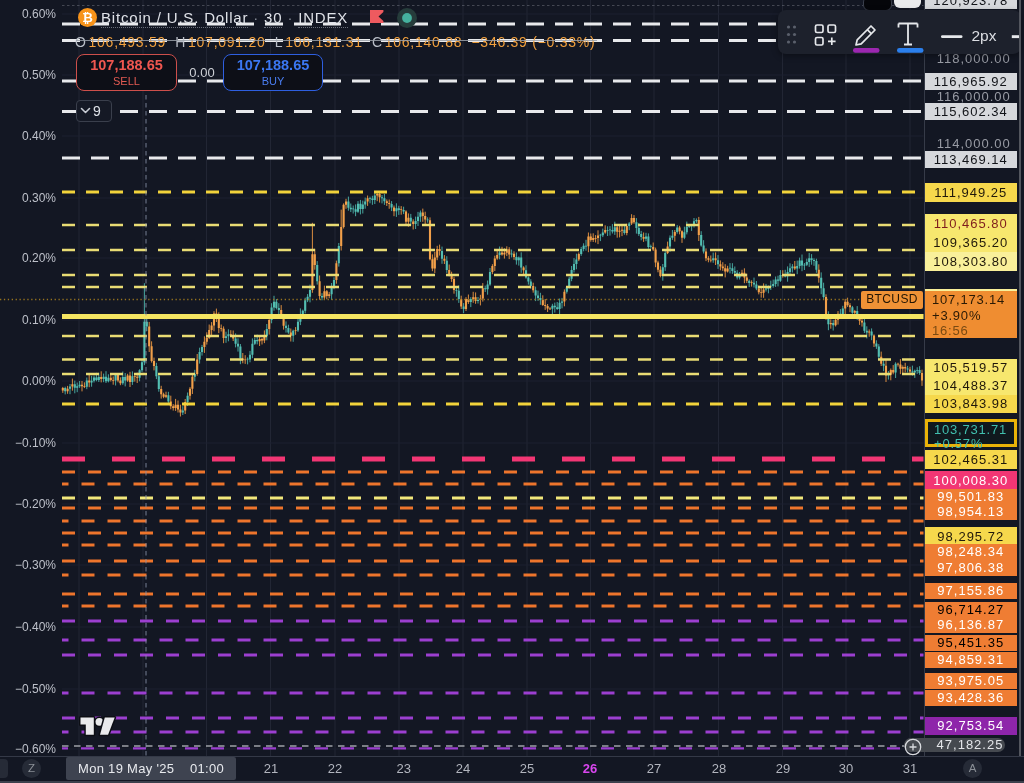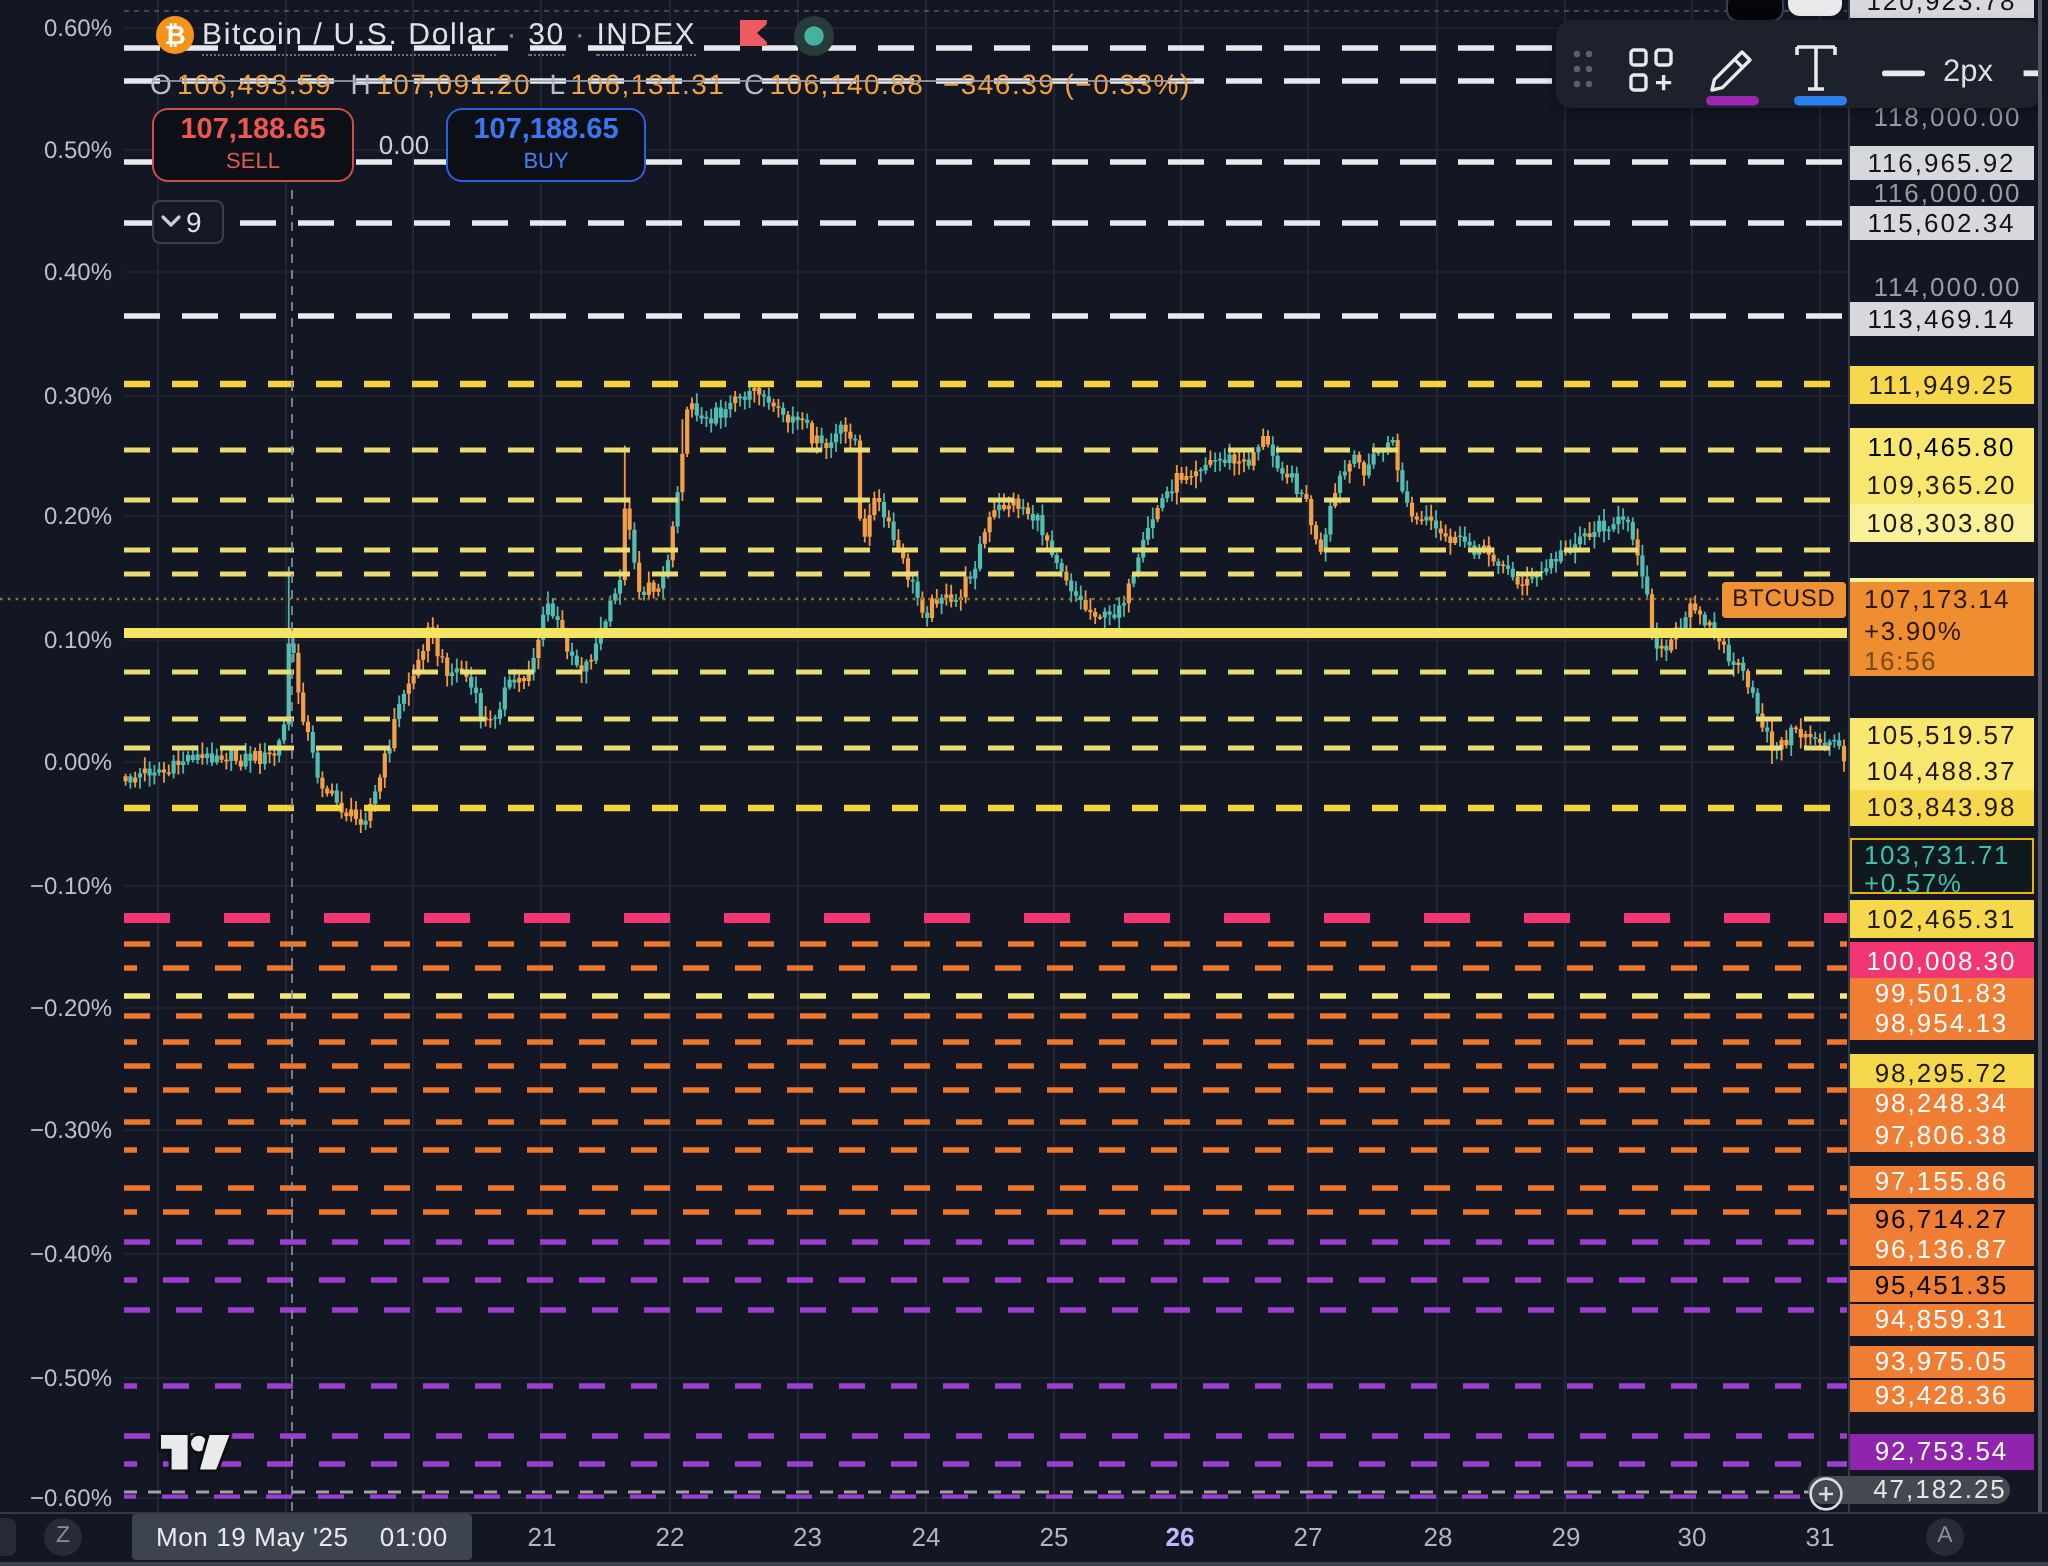--- a/index.html
+++ b/index.html
@@ -102,34 +102,34 @@
 
 <div class="abs" style="left:923.5px;top:0;width:1.5px;height:756px;background:#363b48"></div>
 <div style="position:absolute;left:925px;top:51px;width:91.5px;height:16px;color:#989ba4;font-size:13px;letter-spacing:1px;line-height:16px;text-align:center;text-indent:6px">118,000.00</div>
 <div style="position:absolute;left:925px;top:89px;width:91.5px;height:16px;color:#989ba4;font-size:13px;letter-spacing:1px;line-height:16px;text-align:center;text-indent:6px">116,000.00</div>
 <div style="position:absolute;left:925px;top:136px;width:91.5px;height:16px;color:#989ba4;font-size:13px;letter-spacing:1px;line-height:16px;text-align:center;text-indent:6px">114,000.00</div>
 <div style="position:absolute;left:925px;top:-8.5px;width:91.5px;height:17px;background:#d6d8dc;color:#111318;font-size:13px;letter-spacing:1px;line-height:17px;text-align:center;">120,923.78</div>
 <div style="position:absolute;left:925px;top:72.5px;width:91.5px;height:17px;background:#d6d8dc;color:#111318;font-size:13px;letter-spacing:1px;line-height:17px;text-align:center;">116,965.92</div>
 <div style="position:absolute;left:925px;top:102.5px;width:91.5px;height:17px;background:#d6d8dc;color:#111318;font-size:13px;letter-spacing:1px;line-height:17px;text-align:center;">115,602.34</div>
 <div style="position:absolute;left:925px;top:150.5px;width:91.5px;height:17px;background:#d6d8dc;color:#111318;font-size:13px;letter-spacing:1px;line-height:17px;text-align:center;">113,469.14</div>
 <div style="position:absolute;left:925px;top:182.5px;width:91.5px;height:19px;background:#f6d84c;color:#20180a;font-size:13px;letter-spacing:1px;line-height:19px;text-align:center;">111,949.25</div>
-<div style="position:absolute;left:925px;top:214.0px;width:91.5px;height:19px;background:#f7e76e;color:#000000;font-size:13px;letter-spacing:1px;line-height:19px;text-align:center;">110,465.80</div>
+<div style="position:absolute;left:925px;top:214.0px;width:91.5px;height:19px;background:#f7e76e;color:#7f1d1d;font-size:13px;letter-spacing:1px;line-height:19px;text-align:center;">110,465.80</div>
 <div style="position:absolute;left:925px;top:233.0px;width:91.5px;height:19px;background:#f7e76e;color:#20180a;font-size:13px;letter-spacing:1px;line-height:19px;text-align:center;">109,365.20</div>
 <div style="position:absolute;left:925px;top:252.0px;width:91.5px;height:19px;background:#f9f09a;color:#20180a;font-size:13px;letter-spacing:1px;line-height:19px;text-align:center;">108,303.80</div>
 <div style="position:absolute;left:925px;top:271.0px;width:91.5px;height:20px;background:#f9f09a;color:#20180a;font-size:13px;letter-spacing:1px;line-height:20px;text-align:center;margin-top:18px;">107,772.27</div>
 <div style="position:absolute;left:925px;top:291px;width:91.5px;height:47px;background:#ef8d31;color:#2a1a05;font-size:13px;letter-spacing:0.8px;text-align:left;padding-left:7px;box-sizing:border-box">
     <div style="line-height:17px">107,173.14</div>
     <div style="line-height:16px">+3.90%</div>
     <div style="line-height:14px;color:#7a4a12">16:56</div>
   </div>
 <div style="position:absolute;left:925px;top:340.5px;width:91.5px;height:19px;background:#f7e76e;color:#20180a;font-size:13px;letter-spacing:1px;line-height:19px;text-align:center;margin-top:40px;">106,431.60</div>
 <div style="position:absolute;left:925px;top:359.0px;width:91.5px;height:18px;background:#f7e76e;color:#20180a;font-size:13px;letter-spacing:1px;line-height:18px;text-align:center;">105,519.57</div>
 <div style="position:absolute;left:925px;top:377.0px;width:91.5px;height:18px;background:#f7e76e;color:#20180a;font-size:13px;letter-spacing:1px;line-height:18px;text-align:center;">104,488.37</div>
 <div style="position:absolute;left:925px;top:395.0px;width:91.5px;height:18px;background:#f6d84c;color:#20180a;font-size:13px;letter-spacing:1px;line-height:18px;text-align:center;">103,843.98</div>
-<div style="position:absolute;left:925px;top:419px;width:91.5px;height:28px;background:#10191e;border:1px solid #eab308;color:#41bfae;font-size:13px;letter-spacing:0.8px;text-align:left;padding-left:6px;box-sizing:border-box">
+<div style="position:absolute;left:925px;top:419px;width:91.5px;height:28px;background:#10191e;border:3px solid #eab308;color:#41bfae;font-size:13px;letter-spacing:0.8px;text-align:left;padding-left:6px;box-sizing:border-box">
     <div style="line-height:15px">103,731.71</div>
     <div style="line-height:13px">+0.57%</div>
   </div>
 <div style="position:absolute;left:925px;top:449.5px;width:91.5px;height:19px;background:#f6d84c;color:#20180a;font-size:13px;letter-spacing:1px;line-height:19px;text-align:center;">102,465.31</div>
 <div style="position:absolute;left:925px;top:470.5px;width:91.5px;height:19px;background:#f23674;color:#fff;font-size:13px;letter-spacing:1px;line-height:19px;text-align:center;">100,008.30</div>
 <div style="position:absolute;left:925px;top:489.0px;width:91.5px;height:16px;background:#ef7d33;color:#fff;font-size:13px;letter-spacing:1px;line-height:16px;text-align:center;">99,501.83</div>
 <div style="position:absolute;left:925px;top:504.0px;width:91.5px;height:16px;background:#ef7d33;color:#fff;font-size:13px;letter-spacing:1px;line-height:16px;text-align:center;">98,954.13</div>
 <div style="position:absolute;left:925px;top:526.5px;width:91.5px;height:19px;background:#f6d84c;color:#20180a;font-size:13px;letter-spacing:1px;line-height:19px;text-align:center;">98,295.72</div>
 <div style="position:absolute;left:925px;top:544.0px;width:91.5px;height:16px;background:#ef7d33;color:#fff;font-size:13px;letter-spacing:1px;line-height:16px;text-align:center;">98,248.34</div>
 <div style="position:absolute;left:925px;top:560.0px;width:91.5px;height:16px;background:#ef7d33;color:#fff;font-size:13px;letter-spacing:1px;line-height:16px;text-align:center;">97,806.38</div>
@@ -215,20 +215,20 @@
 
 <div class="abs" style="left:0;top:755.5px;width:1024px;height:27.5px;background:#131723;border-top:1px solid #343947"></div>
 <div class="abs" style="left:22px;top:759px;width:19px;height:19px;background:#262b37;border-radius:50%;color:#8b9097;font-size:11.5px;line-height:19px;text-align:center">Z</div>
 <div class="abs" style="left:-11px;top:759px;width:19px;height:19px;background:#262b37;border-radius:4px"></div>
 <div class="abs" style="left:66px;top:757px;height:23px;background:#3e4350;border-radius:2px;color:#e8eaee;font-size:13px;line-height:23px;letter-spacing:0.3px;padding:0 12px">Mon 19 May '25&nbsp;&nbsp;&nbsp;&nbsp;01:00</div>
 <div style="position:absolute;left:259px;top:761px;width:24px;text-align:center;font-size:13px;color:#b2b5be;">21</div>
 <div style="position:absolute;left:323px;top:761px;width:24px;text-align:center;font-size:13px;color:#b2b5be;">22</div>
 <div style="position:absolute;left:387px;top:761px;width:24px;text-align:right;font-size:13px;color:#b2b5be;">23</div>
 <div style="position:absolute;left:451px;top:761px;width:24px;text-align:center;font-size:13px;color:#b2b5be;">24</div>
 <div style="position:absolute;left:515px;top:761px;width:24px;text-align:center;font-size:13px;color:#b2b5be;">25</div>
-<div style="position:absolute;left:578px;top:761px;width:24px;text-align:center;font-size:13px;color:#c4b5fd;font-weight:bold;">26</div>
+<div style="position:absolute;left:578px;top:761px;width:24px;text-align:center;font-size:13px;color:#d946ef;font-weight:bold;">26</div>
 <div style="position:absolute;left:642px;top:761px;width:24px;text-align:center;font-size:13px;color:#b2b5be;">27</div>
 <div style="position:absolute;left:707px;top:761px;width:24px;text-align:center;font-size:13px;color:#b2b5be;">28</div>
 <div style="position:absolute;left:771px;top:761px;width:24px;text-align:center;font-size:13px;color:#b2b5be;">29</div>
 <div style="position:absolute;left:834px;top:761px;width:24px;text-align:center;font-size:13px;color:#b2b5be;">30</div>
 <div style="position:absolute;left:898px;top:761px;width:24px;text-align:center;font-size:13px;color:#b2b5be;">31</div>
 <div class="abs" style="left:963px;top:759px;width:19px;height:19px;background:#262b37;border-radius:50%;color:#8b9097;font-size:11.5px;line-height:19px;text-align:center">A</div>
 <div class="abs" style="left:0;top:780.5px;width:1024px;height:2.5px;background:#3c414d"></div>
 
 </body></html>

